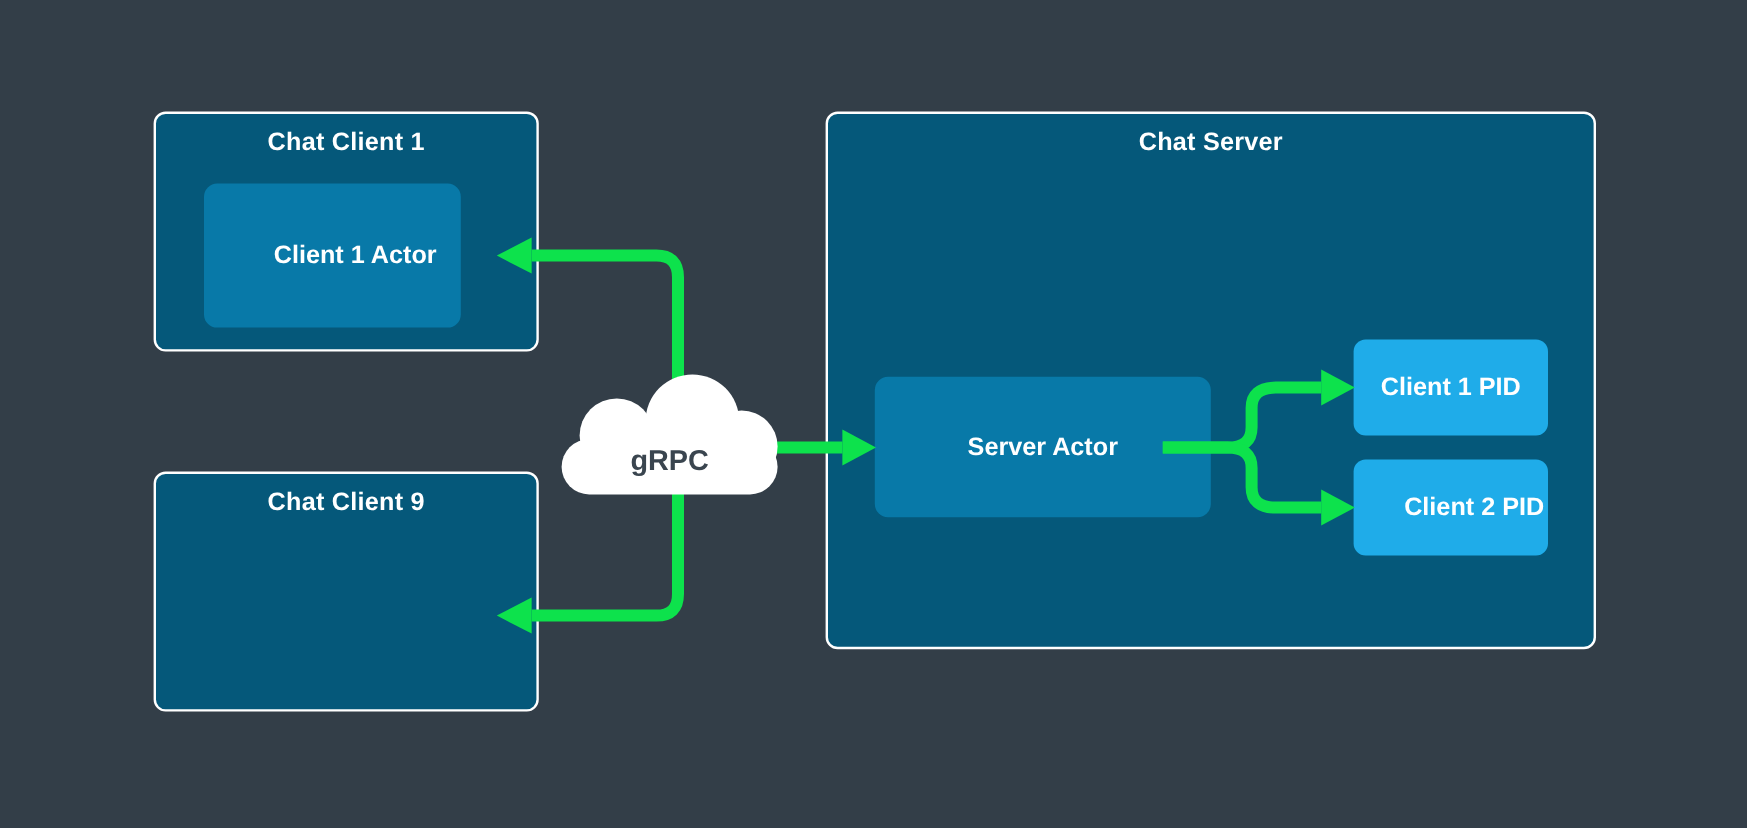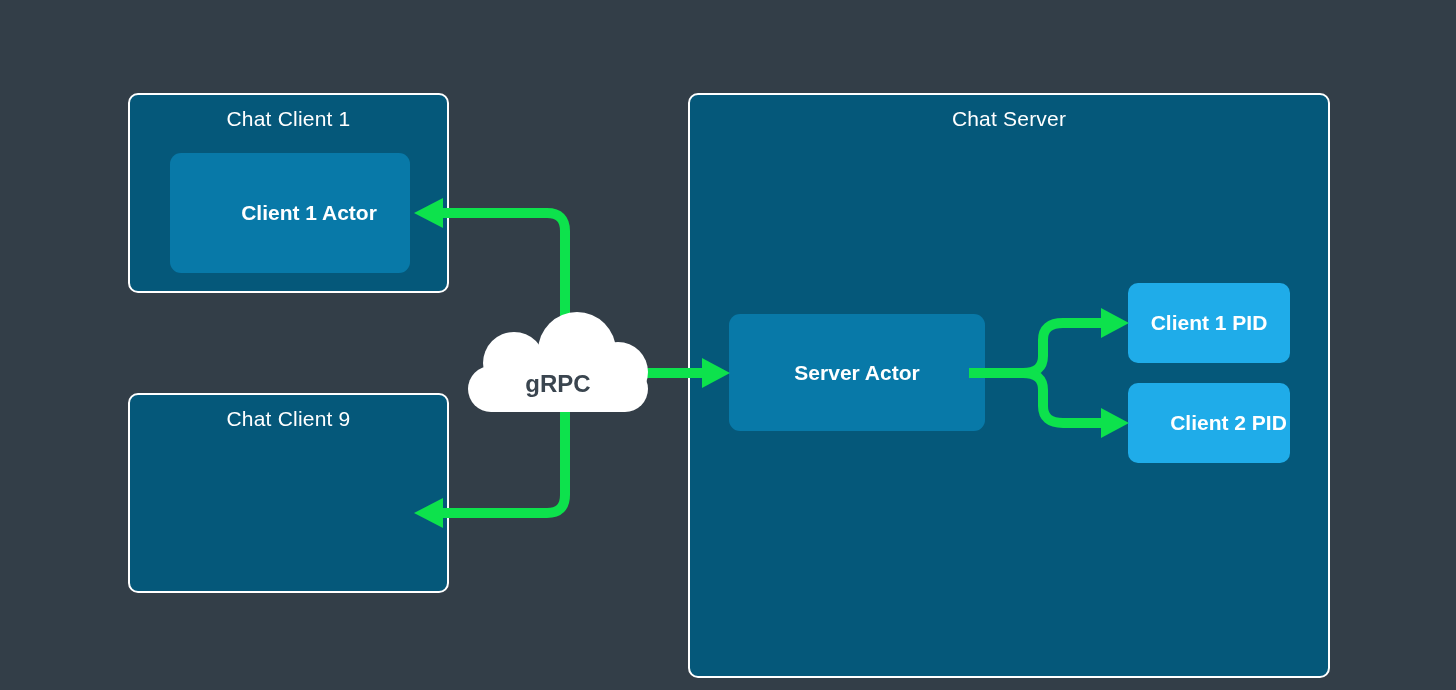--- a/index.html
+++ b/index.html
@@ -27,43 +27,43 @@
     border:2px solid var(--border);
     border-radius:10px;
     box-sizing:border-box;
   }
   .group-title{
     position:absolute;
     left:0;right:0;top:12px;
     text-align:center;
     color:var(--label);
     font-size:21px;
-    font-weight:normal;
+    font-weight:bold;
     letter-spacing:0.2px;
   }
   .node{
     position:absolute;
     border-radius:11px;
     display:flex;
     align-items:center;
     justify-content:center;
     color:var(--label);
     font-size:21px;
     font-weight:bold;
     box-sizing:border-box;
   }
   .actor{background:var(--actor-fill);}
   .pid{background:var(--pid-fill);border-radius:10px;}
   
   #chat-client-1{left:128px;top:93px;width:321px;height:200px;}
-  #client-1-actor{left:170px;top:153px;width:240px;height:120px;padding-left:38px;}
+  #client-1-actor{left:170px;top:153px;width:214px;height:120px;padding-left:38px;}
   #chat-client-2{left:128px;top:393px;width:321px;height:200px;}
   #client-2-actor{left:170px;top:453px;width:240px;height:120px;}
-  #chat-server{left:688px;top:93px;width:642px;height:585px;}
-  #server-actor{left:729px;top:314px;width:256px;height:117px;}
+  #chat-server{left:688px;top:93px;width:642px;height:448px;}
+  #server-actor{left:729px;top:314px;width:280px;height:117px;}
   #client-1-pid{left:1128px;top:283px;width:162px;height:80px;}
   #client-2-pid{left:1128px;top:383px;width:162px;height:80px;padding-left:39px;}
   .overlay{
     position:absolute;left:0;top:0;width:1456px;height:690px;
     pointer-events:none;
   }
   .conn{stroke:var(--green);stroke-width:10;fill:none;}
   .head{fill:var(--green);stroke:none;}
   .cloud{fill:var(--cloud-fill);stroke:none;}
   .cloud-label{

